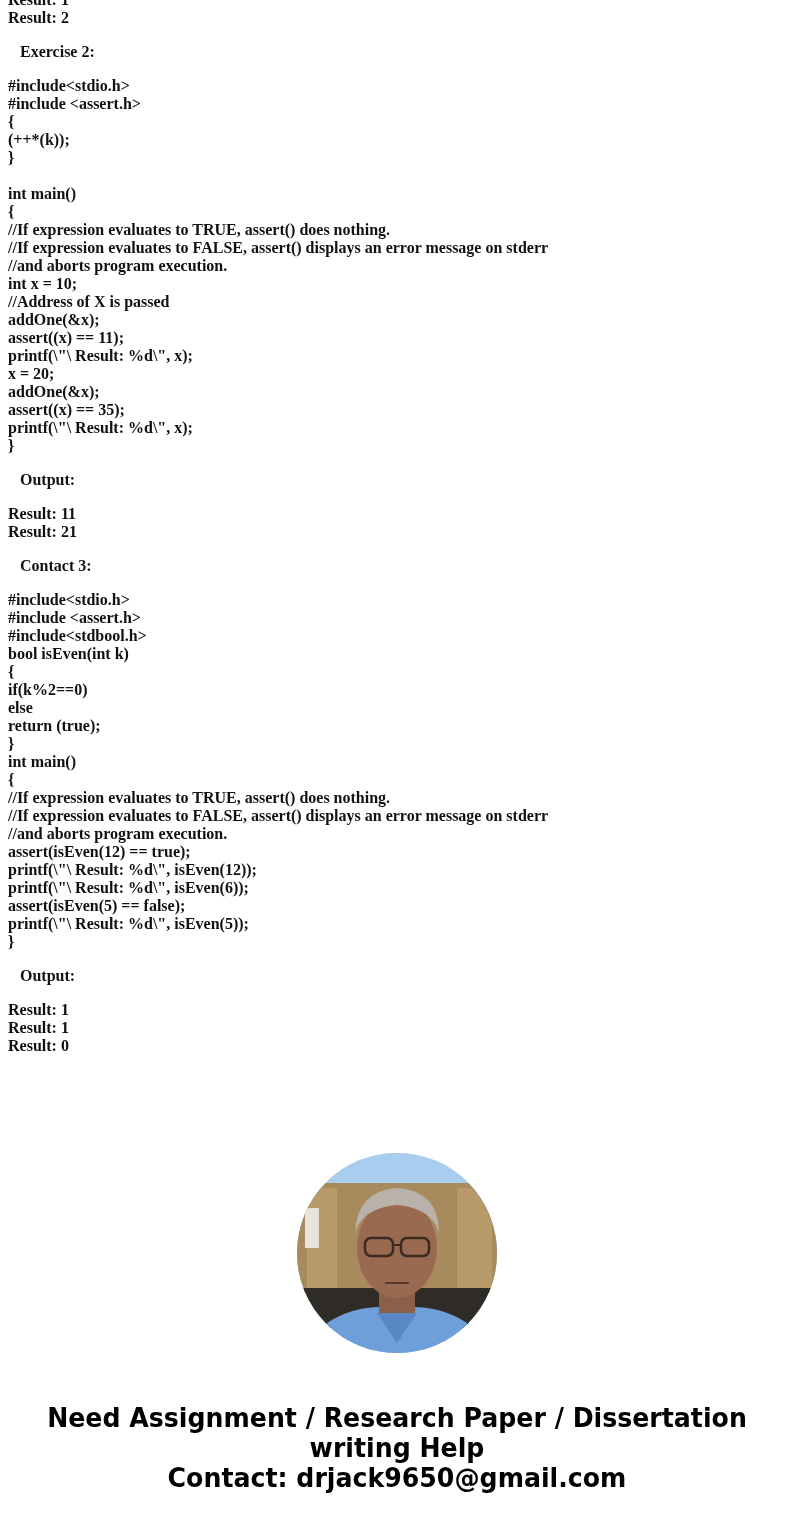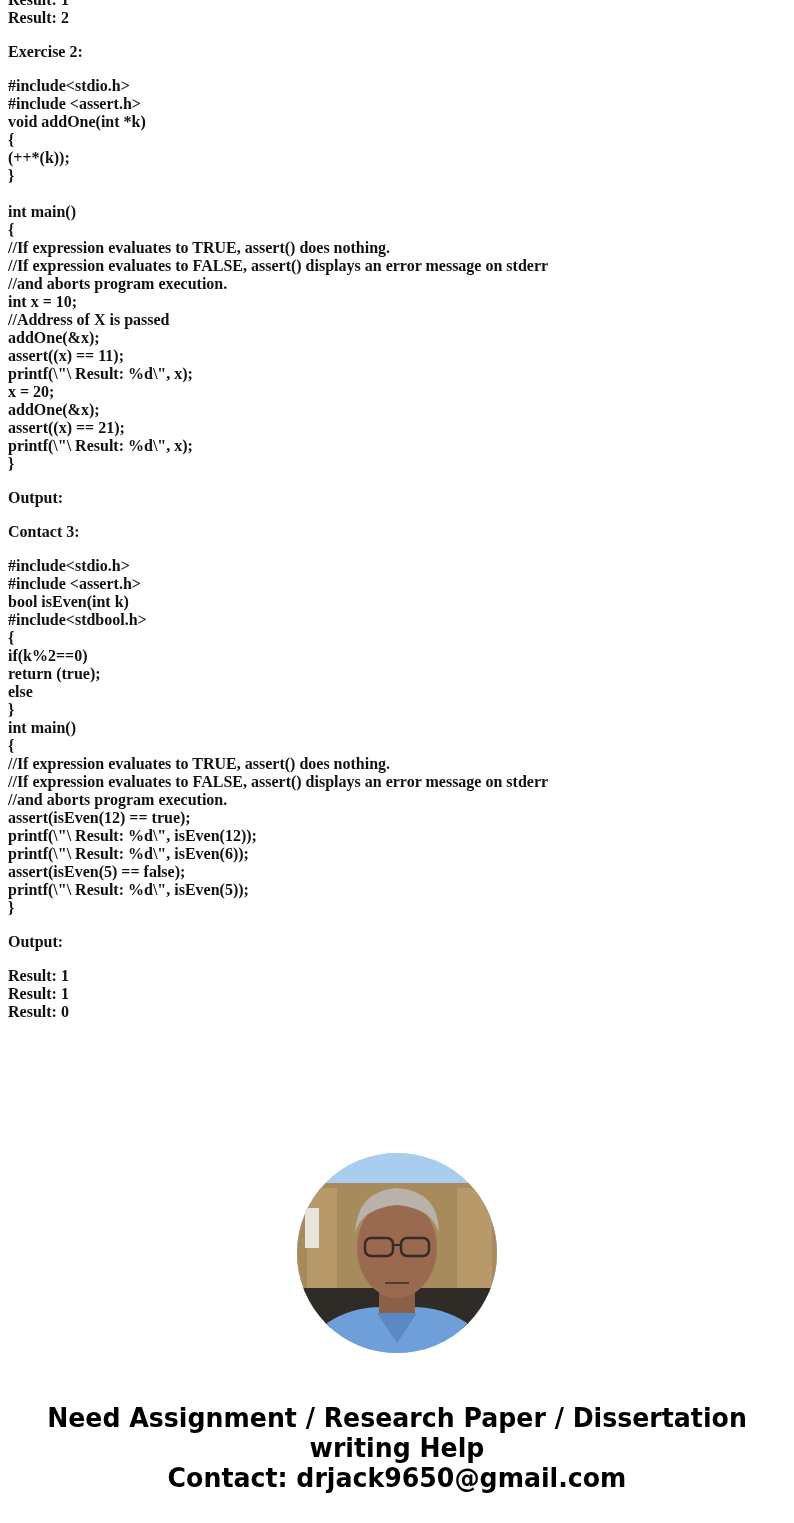--- a/index.html
+++ b/index.html
@@ -26,21 +26,21 @@
     .line {
       display: block;
       white-space: pre;
       height: 18px;
       font-weight: bold;
     }
     .heading {
       display: block;
       font-weight: bold;
       height: 18px;
-      margin: 16px 0;
+      margin: 16px 12px;
     }
     .block { display: block; }
 
     .avatar {
       position: absolute;
       left: 297px;
       top: 1153px;
       width: 200px;
       height: 200px;
       border-radius: 50%;
@@ -71,53 +71,56 @@
 
   <div class="block">
     <span class="line">Result: 1</span>
     <span class="line">Result: 2</span>
   </div>
 
   <span class="heading">Exercise 2:</span>
   <div class="block">
     <span class="line">#include&lt;stdio.h&gt;</span>
     <span class="line">#include &lt;assert.h&gt;</span>
-    <span class="line">void addOne(int *k)</span>
     <span class="line">{</span>
     <span class="line">(++*(k));</span>
     <span class="line">}</span>
     <span class="line"></span>
     <span class="line">int main()</span>
     <span class="line">{</span>
     <span class="line">//If expression evaluates to TRUE, assert() does nothing.</span>
     <span class="line">//If expression evaluates to FALSE, assert() displays an error message on stderr</span>
     <span class="line">//and aborts program execution.</span>
     <span class="line">int x = 10;</span>
     <span class="line">//Address of X is passed</span>
     <span class="line">addOne(&amp;x);</span>
     <span class="line">assert((x) == 11);</span>
     <span class="line">printf(\"\ Result: %d\", x);</span>
     <span class="line">x = 20;</span>
     <span class="line">addOne(&amp;x);</span>
-    <span class="line">assert((x) == 21);</span>
+    <span class="line">assert((x) == 35);</span>
     <span class="line">printf(\"\ Result: %d\", x);</span>
     <span class="line">}</span>
   </div>
   <span class="heading">Output:</span>
+  <div class="block">
+    <span class="line">Result: 11</span>
+    <span class="line">Result: 21</span>
+  </div>
 
   <span class="heading">Contact 3:</span>
   <div class="block">
     <span class="line">#include&lt;stdio.h&gt;</span>
     <span class="line">#include &lt;assert.h&gt;</span>
+    <span class="line">#include&lt;stdbool.h&gt;</span>
     <span class="line">bool isEven(int k)</span>
-    <span class="line">#include&lt;stdbool.h&gt;</span>
     <span class="line">{</span>
     <span class="line">if(k%2==0)</span>
+    <span class="line">else</span>
     <span class="line">return (true);</span>
-    <span class="line">else</span>
     <span class="line">}</span>
     <span class="line">int main()</span>
     <span class="line">{</span>
     <span class="line">//If expression evaluates to TRUE, assert() does nothing.</span>
     <span class="line">//If expression evaluates to FALSE, assert() displays an error message on stderr</span>
     <span class="line">//and aborts program execution.</span>
     <span class="line">assert(isEven(12) == true);</span>
     <span class="line">printf(\"\ Result: %d\", isEven(12));</span>
     <span class="line">printf(\"\ Result: %d\", isEven(6));</span>
     <span class="line">assert(isEven(5) == false);</span>

